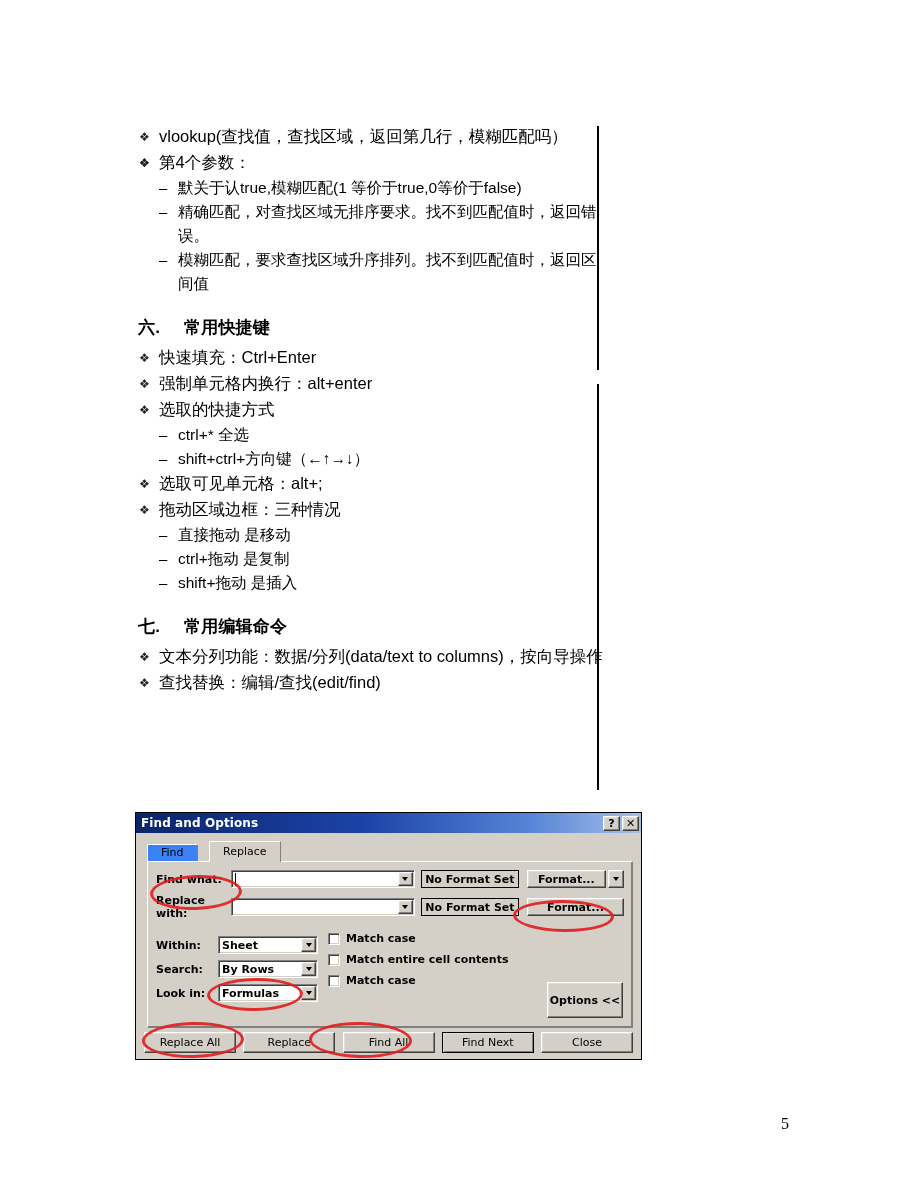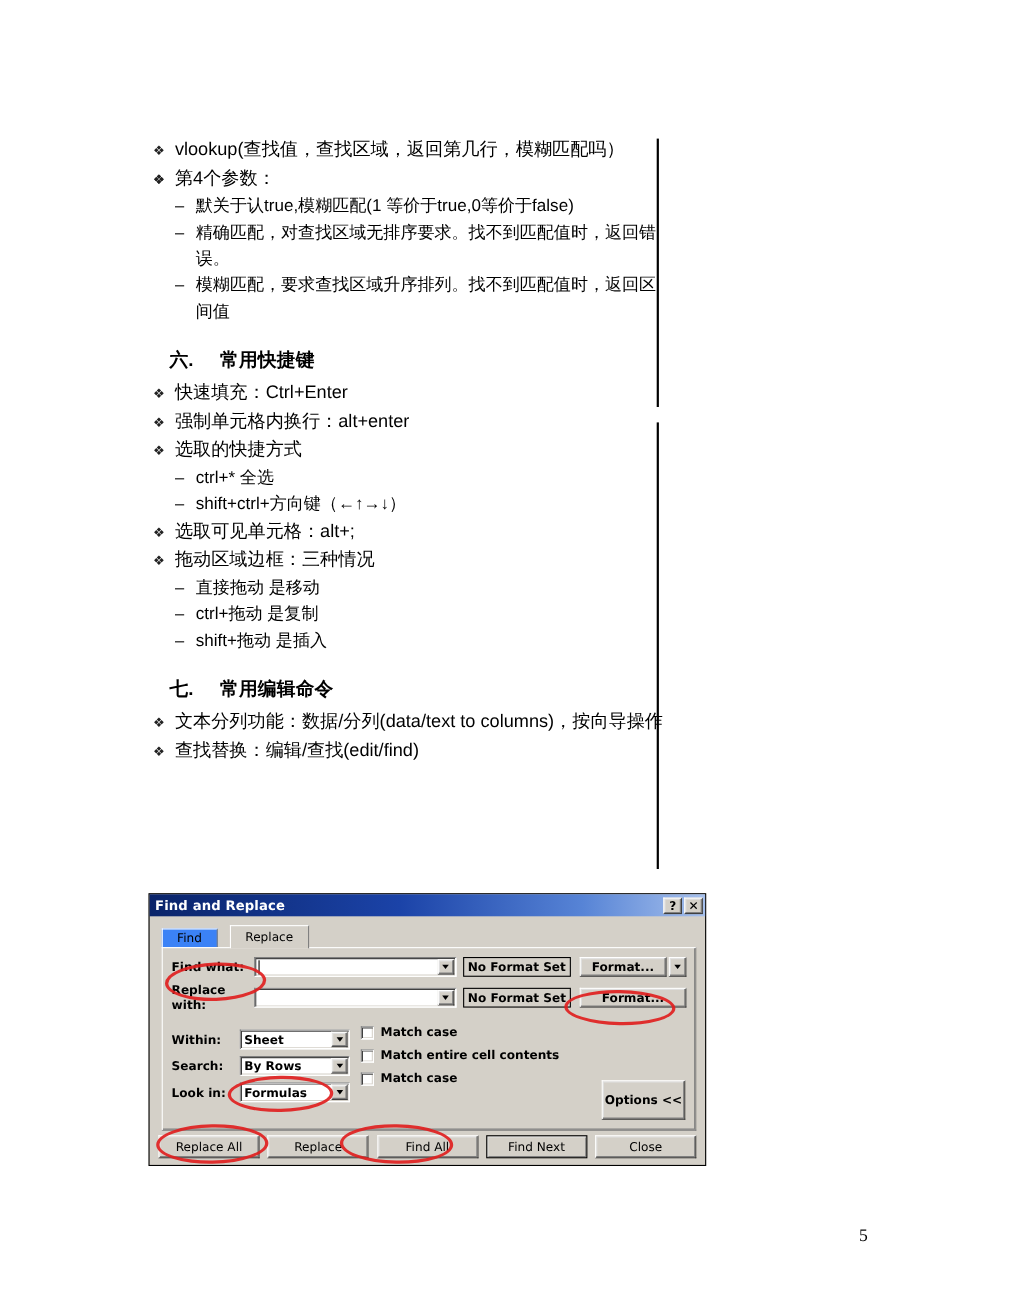--- a/index.html
+++ b/index.html
@@ -79,21 +79,21 @@
     top: 0;
     font-size: 15px;
     line-height: 24px;
   }
   .lvl2-wrap { margin-left: 19px; }
 
   
   h2.sec {
     font-size: 17px;
     font-weight: bold;
-    margin: 20px 0 6px 16px;
+    margin: 20px 0 6px 0;
     padding: 0;
     letter-spacing: 0.2px;
   }
   h2.sec .num { display: inline-block; width: 46px; }
 
   
   .page-num {
     position: absolute;
     left: 781px;
     top: 1115px;
@@ -456,21 +456,21 @@
         <span class="bullet">❖</span>
         <span>查找替换：编辑/查找(edit/find)</span>
       </li>
     </ul>
 
   </div>
 
   <div id="dialog">
 
     <div class="titlebar">
-      <div class="title">Find and Replace</div>
+      <div class="title">Find and Options</div>
       <div class="tb-btn">?</div>
       <div class="tb-btn">✕</div>
     </div>
 
     <div class="dlg-body">
 
       <div class="tabstrip">
         <div class="tab inactive" style="left:0;">Find</div>
         <div class="tab active" style="left:62px;">Replace</div>
       </div>

